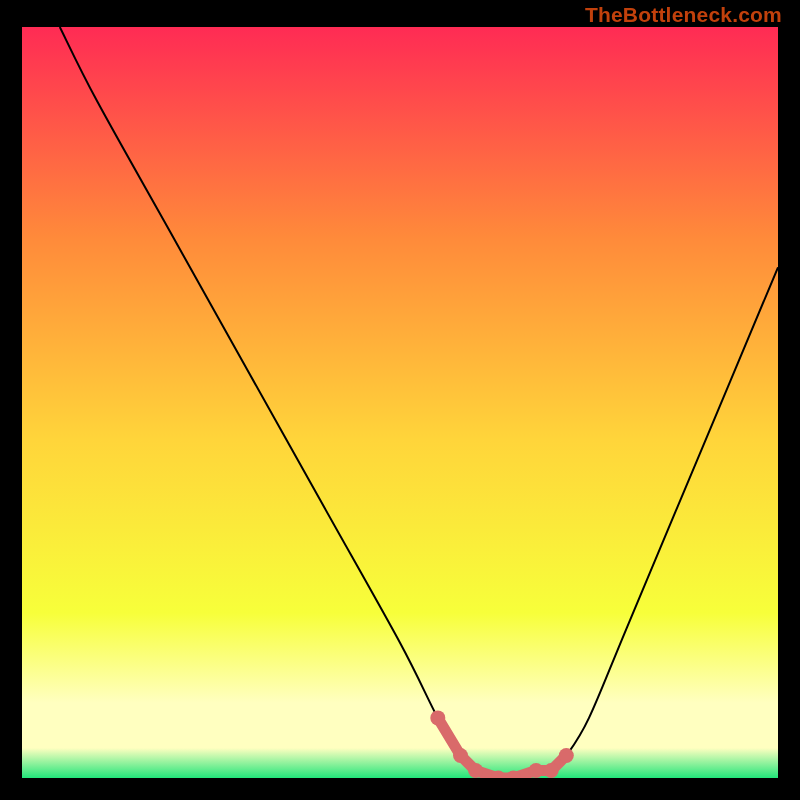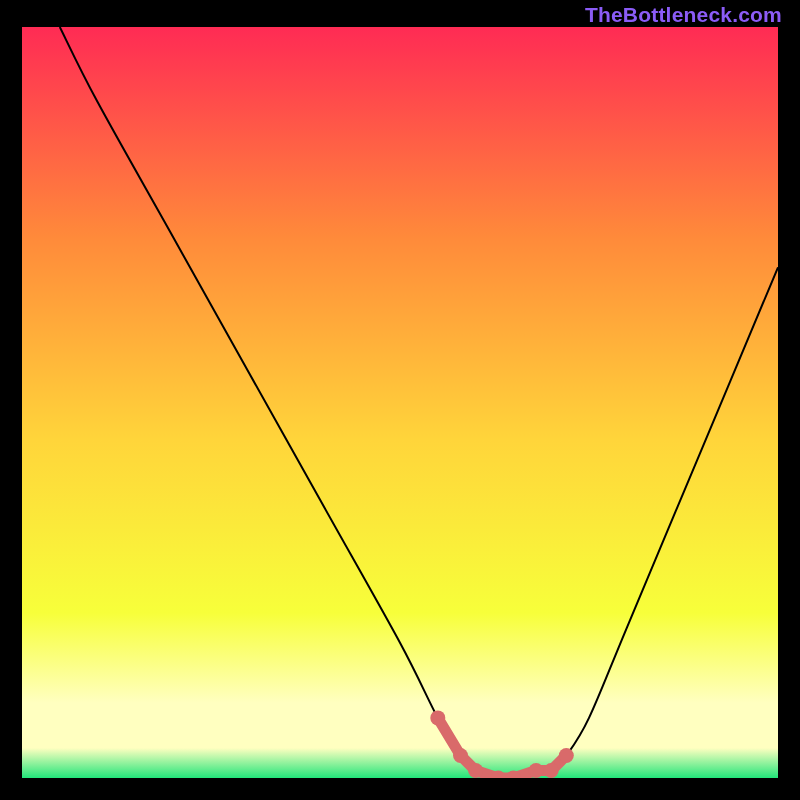--- a/index.html
+++ b/index.html
@@ -26,21 +26,21 @@
     height: 751px;
     overflow: hidden;
   }
   .watermark {
     position: absolute;
     top: 3px;
     right: 18px;
     font-family: Arial, Helvetica, sans-serif;
     font-weight: 700;
     font-size: 21px;
-    color: #8b5cf6;
+    color: #c2410c;
     letter-spacing: 0.2px;
     text-align: center;
   }
   svg {
     position: absolute;
     left: 0;
     top: 0;
   }
 </style>
 </head>

